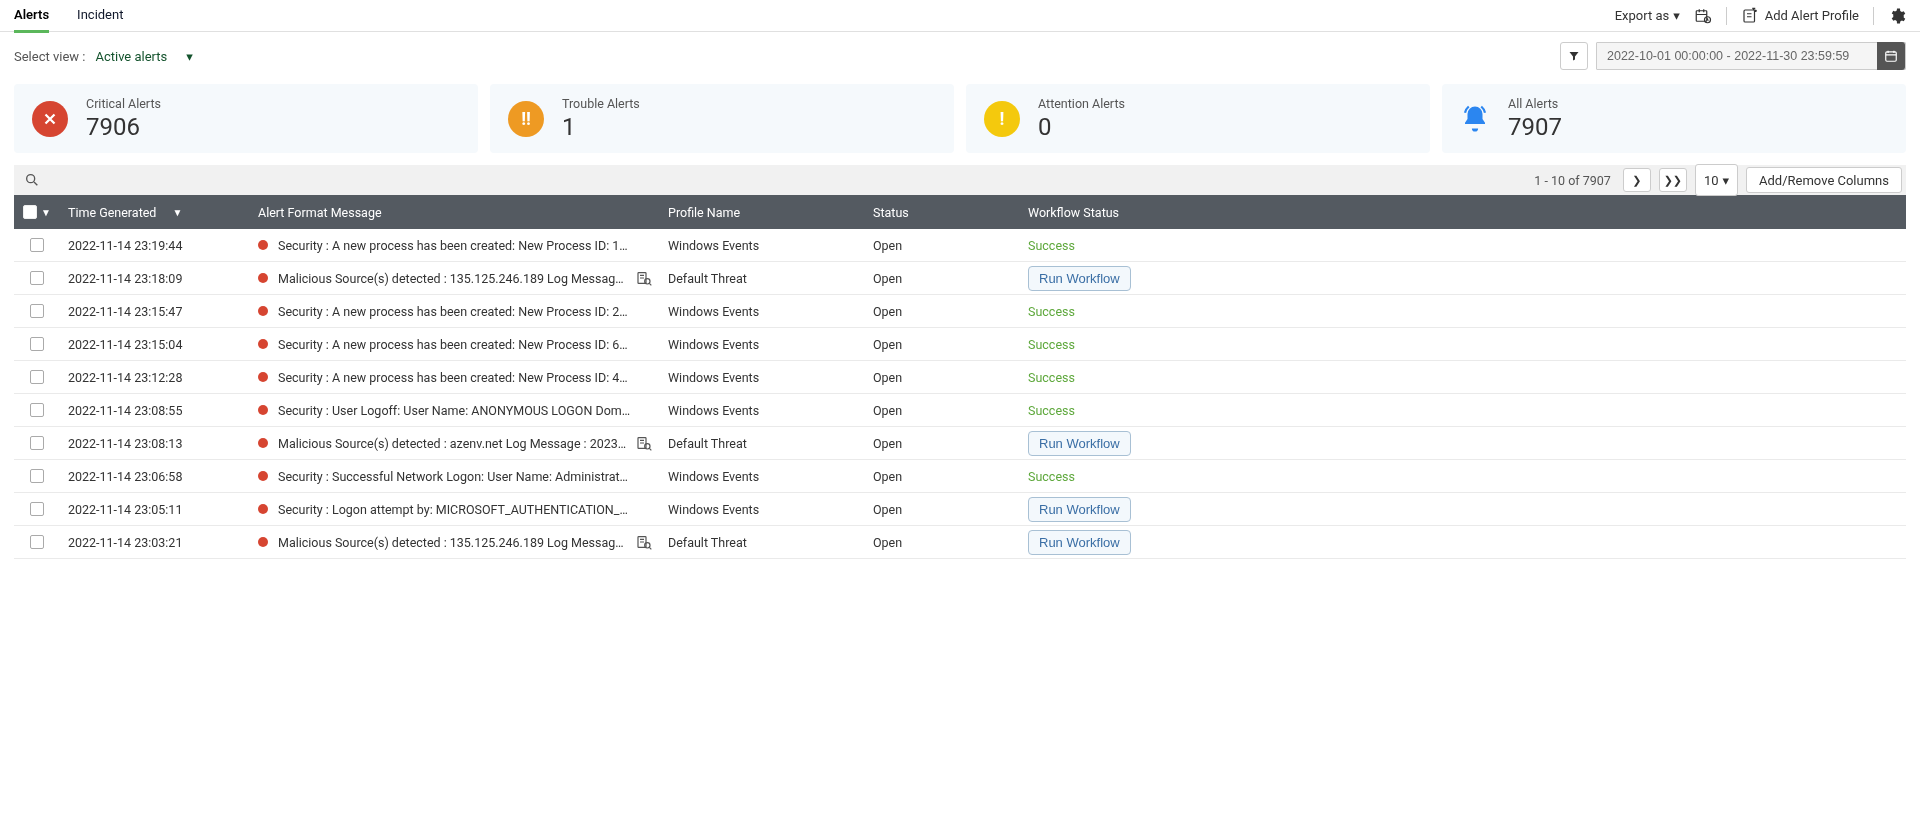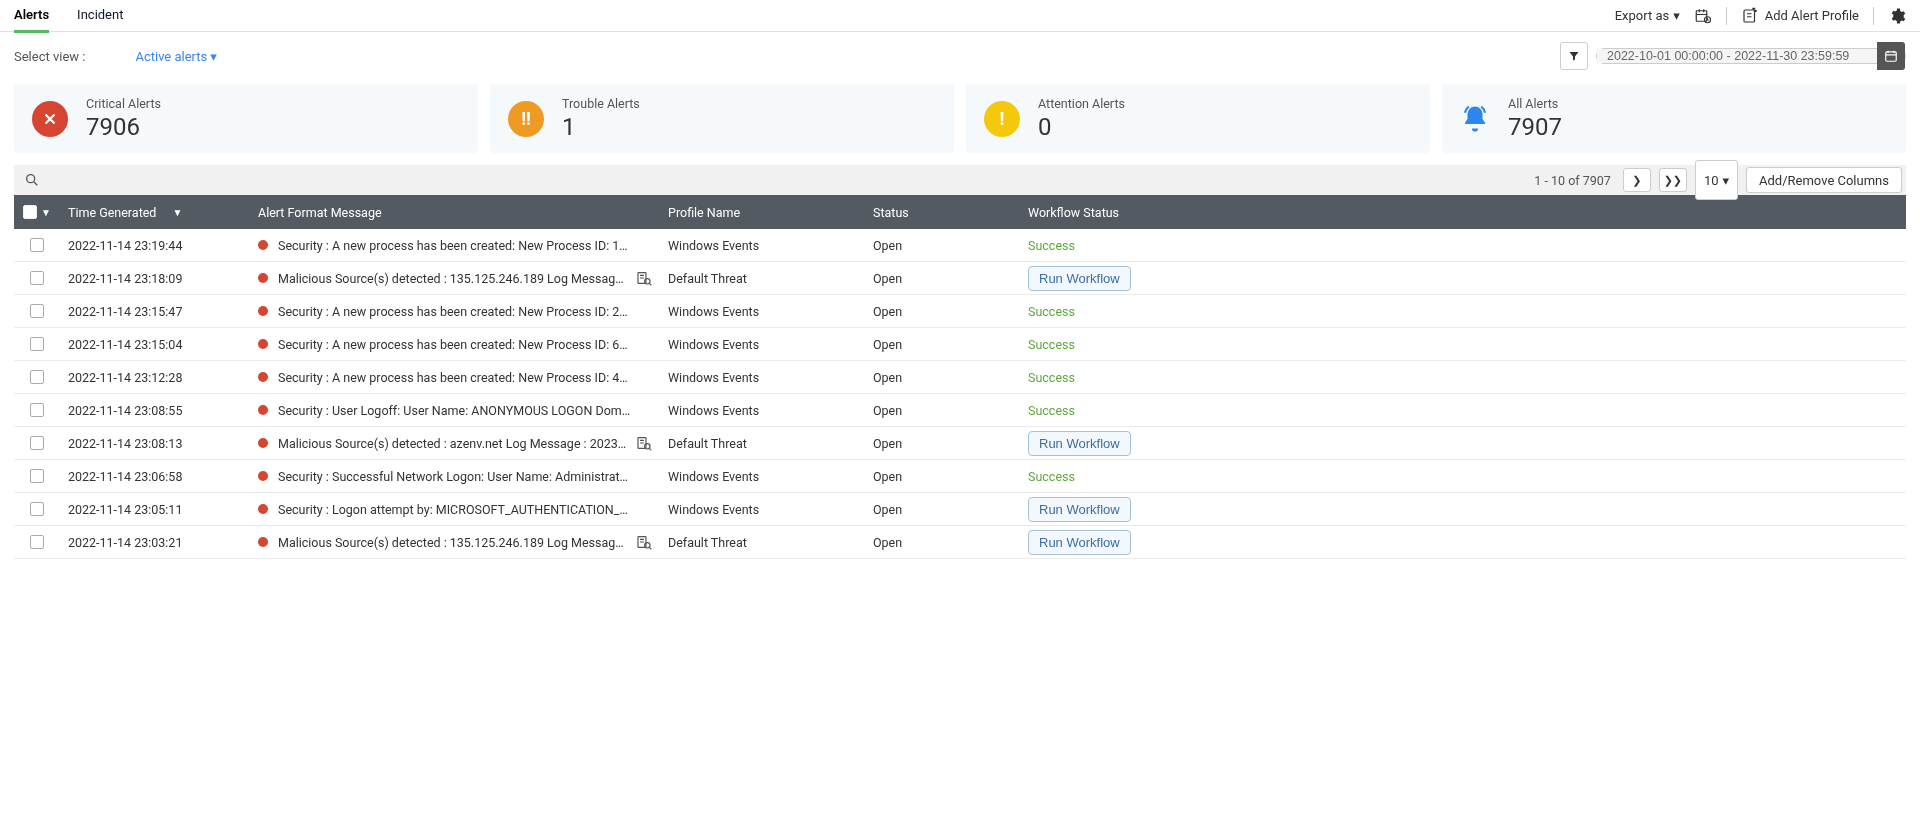--- a/index.html
+++ b/index.html
@@ -26,30 +26,30 @@
   .icon-btn { cursor: pointer; display: flex; align-items: center; gap: 6px; }
   svg { display: block; }
 
   .filter-row {
     display: flex;
     justify-content: space-between;
     align-items: center;
     padding: 10px 14px 14px;
   }
   .filter-left { display: flex; align-items: center; gap: 10px; color: #555; }
-  .view-select { display: flex; align-items: center; gap: 3px; cursor: pointer; color: #3b82f6; margin-left: 40px; }
+  .view-select { display: flex; align-items: center; gap: 19px; cursor: pointer; color: #14532d; }
   .filter-right { display: flex; align-items: center; gap: 8px; }
   .filter-icon-box {
     border: 1px solid #ccc; width: 28px; height: 28px;
     display: flex; align-items: center; justify-content: center;
     border-radius: 3px; cursor: pointer; background: #fff;
   }
   .date-range-box {
     display: flex; align-items: center; border: 1px solid #ccc;
-    border-radius: 8px; background: #fff; height: 16px;
+    border-radius: 1px; background: #fff; height: 28px;
   }
   .date-range-box input {
     border: none; padding: 0 10px; font-size: 12.5px; color: #666;
     width: 280px; background: #f5f5f5; height: 100%;
   }
   .date-range-box .cal-btn {
     background: #555; color: #fff; width: 28px; height: 28px;
     display: flex; align-items: center; justify-content: center;
     border-top-right-radius: 3px; border-bottom-right-radius: 3px;
     cursor: pointer;
@@ -82,21 +82,21 @@
   .toolbar-left { display: flex; align-items: center; }
   .toolbar-right { margin-left: auto; display: flex; align-items: center; gap: 8px; }
   .toolbar .srch { padding: 0 6px; cursor: pointer; color: #555; }
   .range-text { color: #555; font-size: 12.5px; padding-right:4px; }
   .page-btn {
     border: 1px solid #ccc; background: #fff; width: 28px; height: 24px;
     display: flex; align-items: center; justify-content: center;
     border-radius: 3px; cursor: pointer; font-size: 11px; color:#333;
   }
   .page-size {
-    border: 1px solid #ccc; background: #fff; height: 40px;
+    border: 1px solid #ccc; background: #fff; height: 32px;
     display: flex; align-items: center; padding: 0 8px;
     border-radius: 3px; cursor: pointer; gap:4px;
   }
   .add-cols-btn {
     border: 1px solid #ccc; background: #fff; height: 24px;
     padding: 12px 12px; border-radius: 3px; cursor: pointer;
     display: flex; align-items: center;
   }
 
   .table { margin: 0 14px; }

